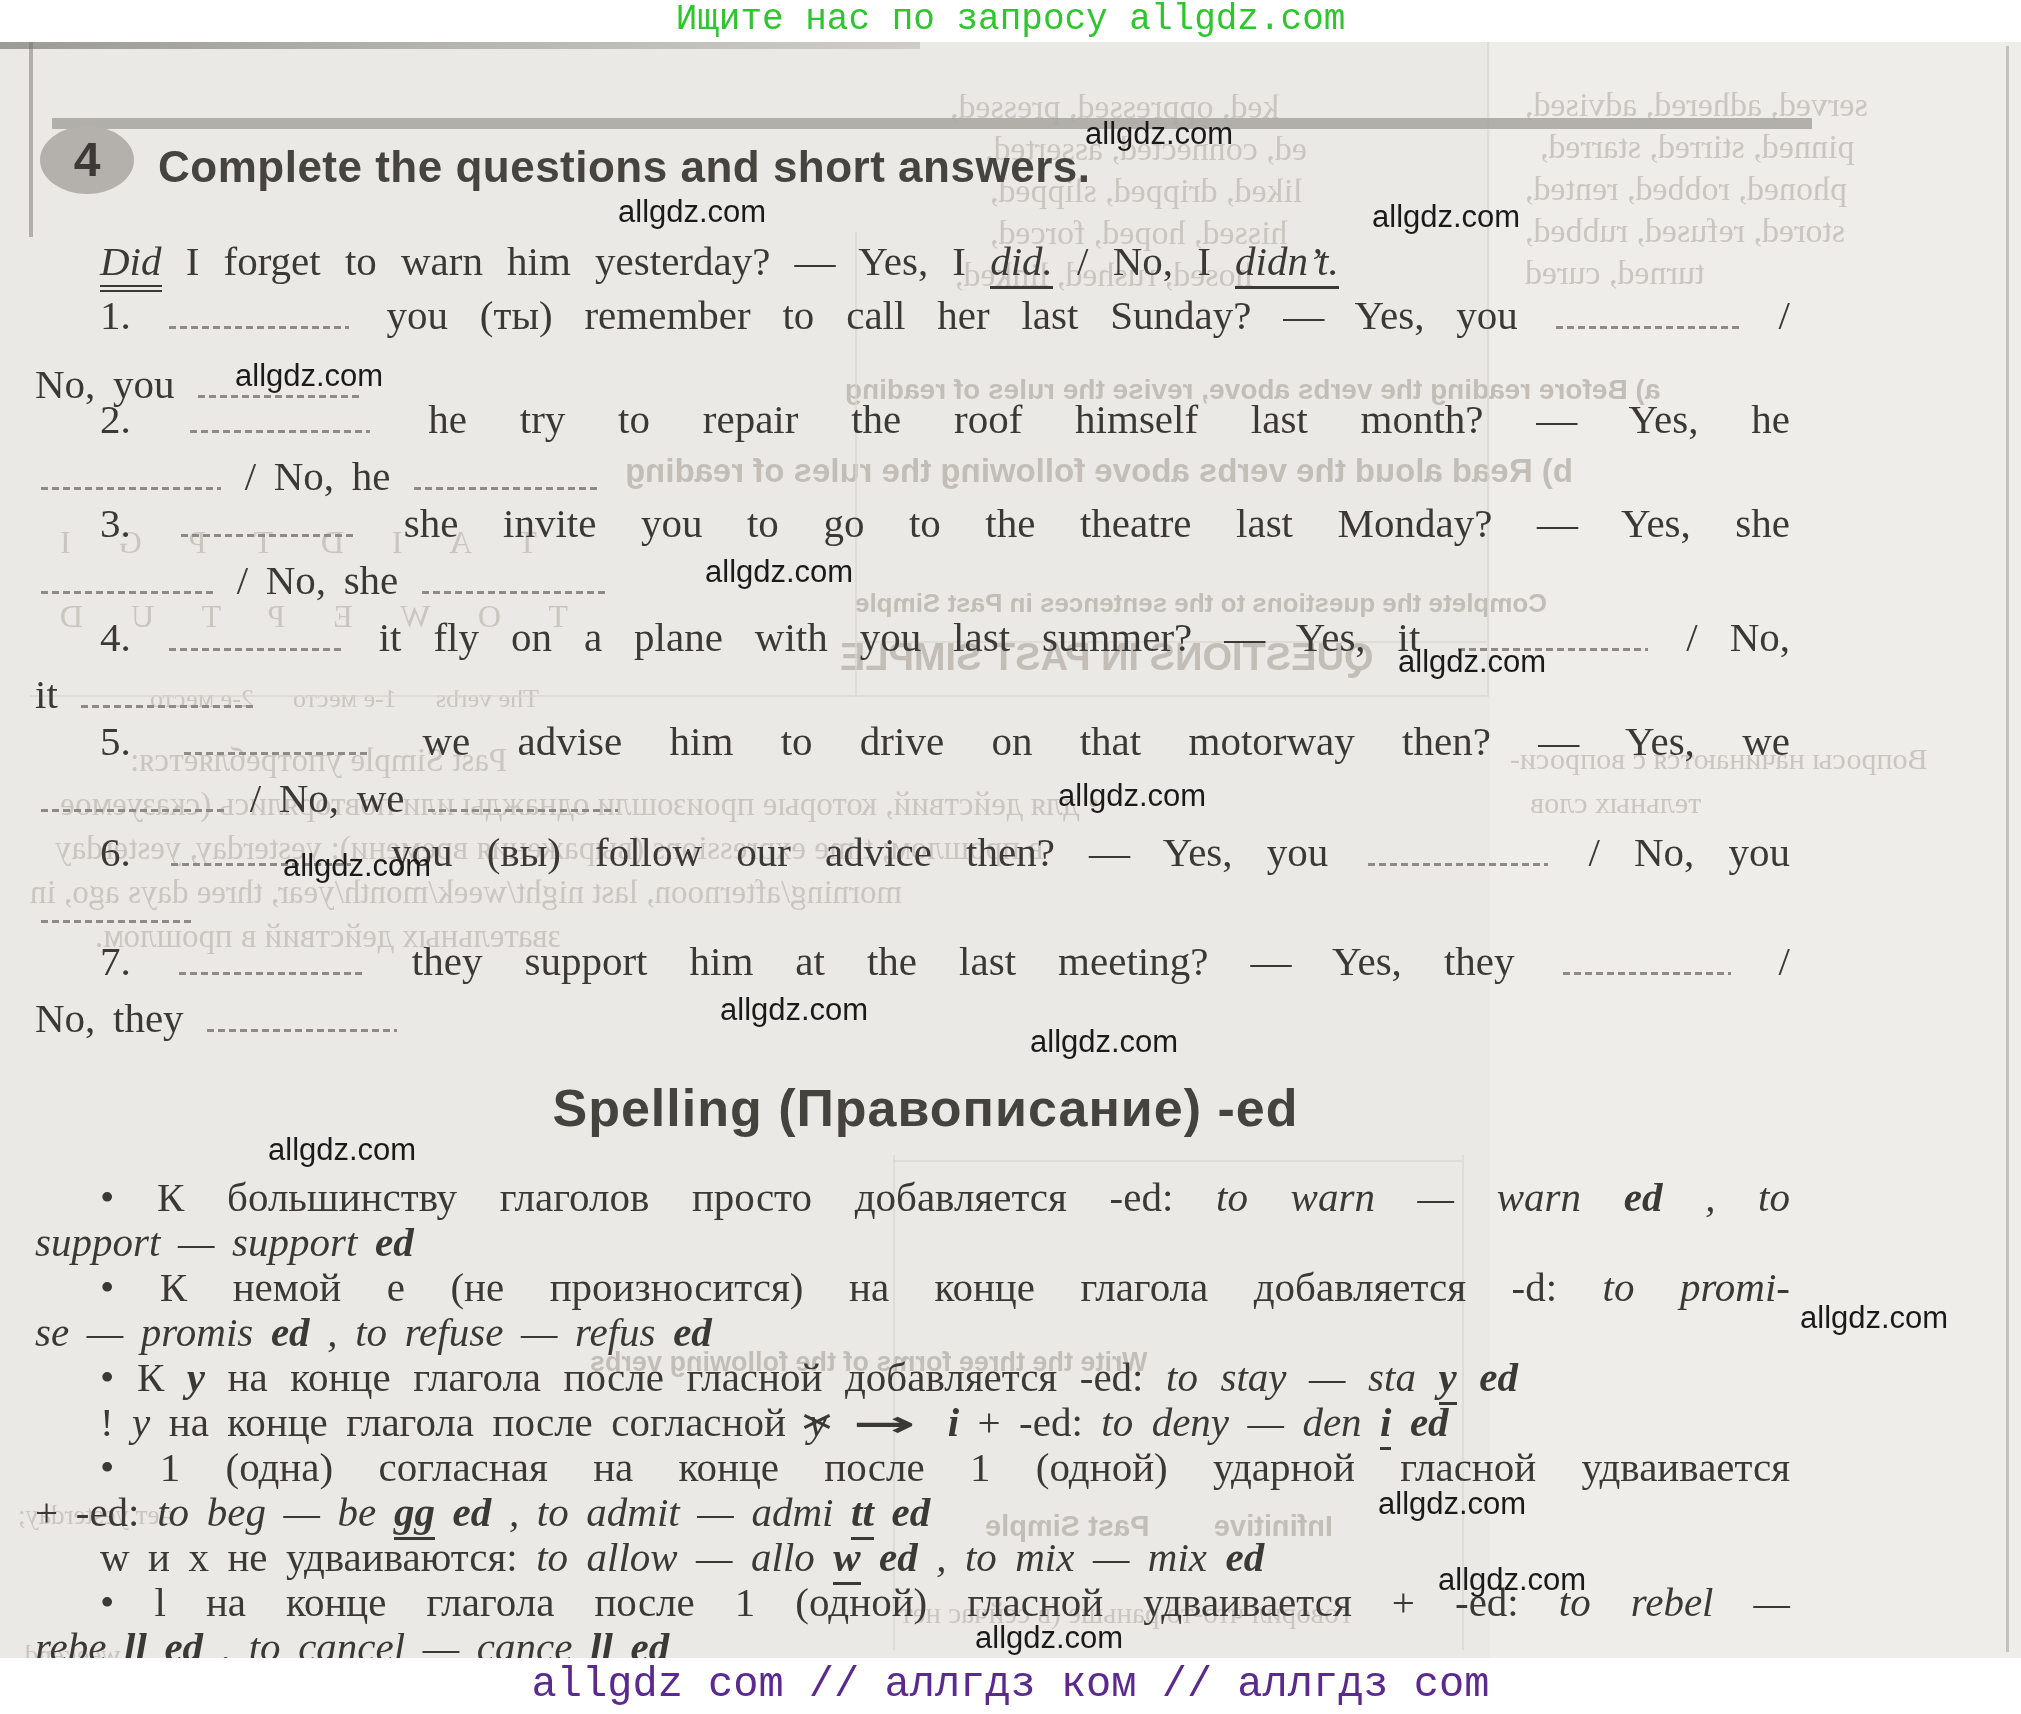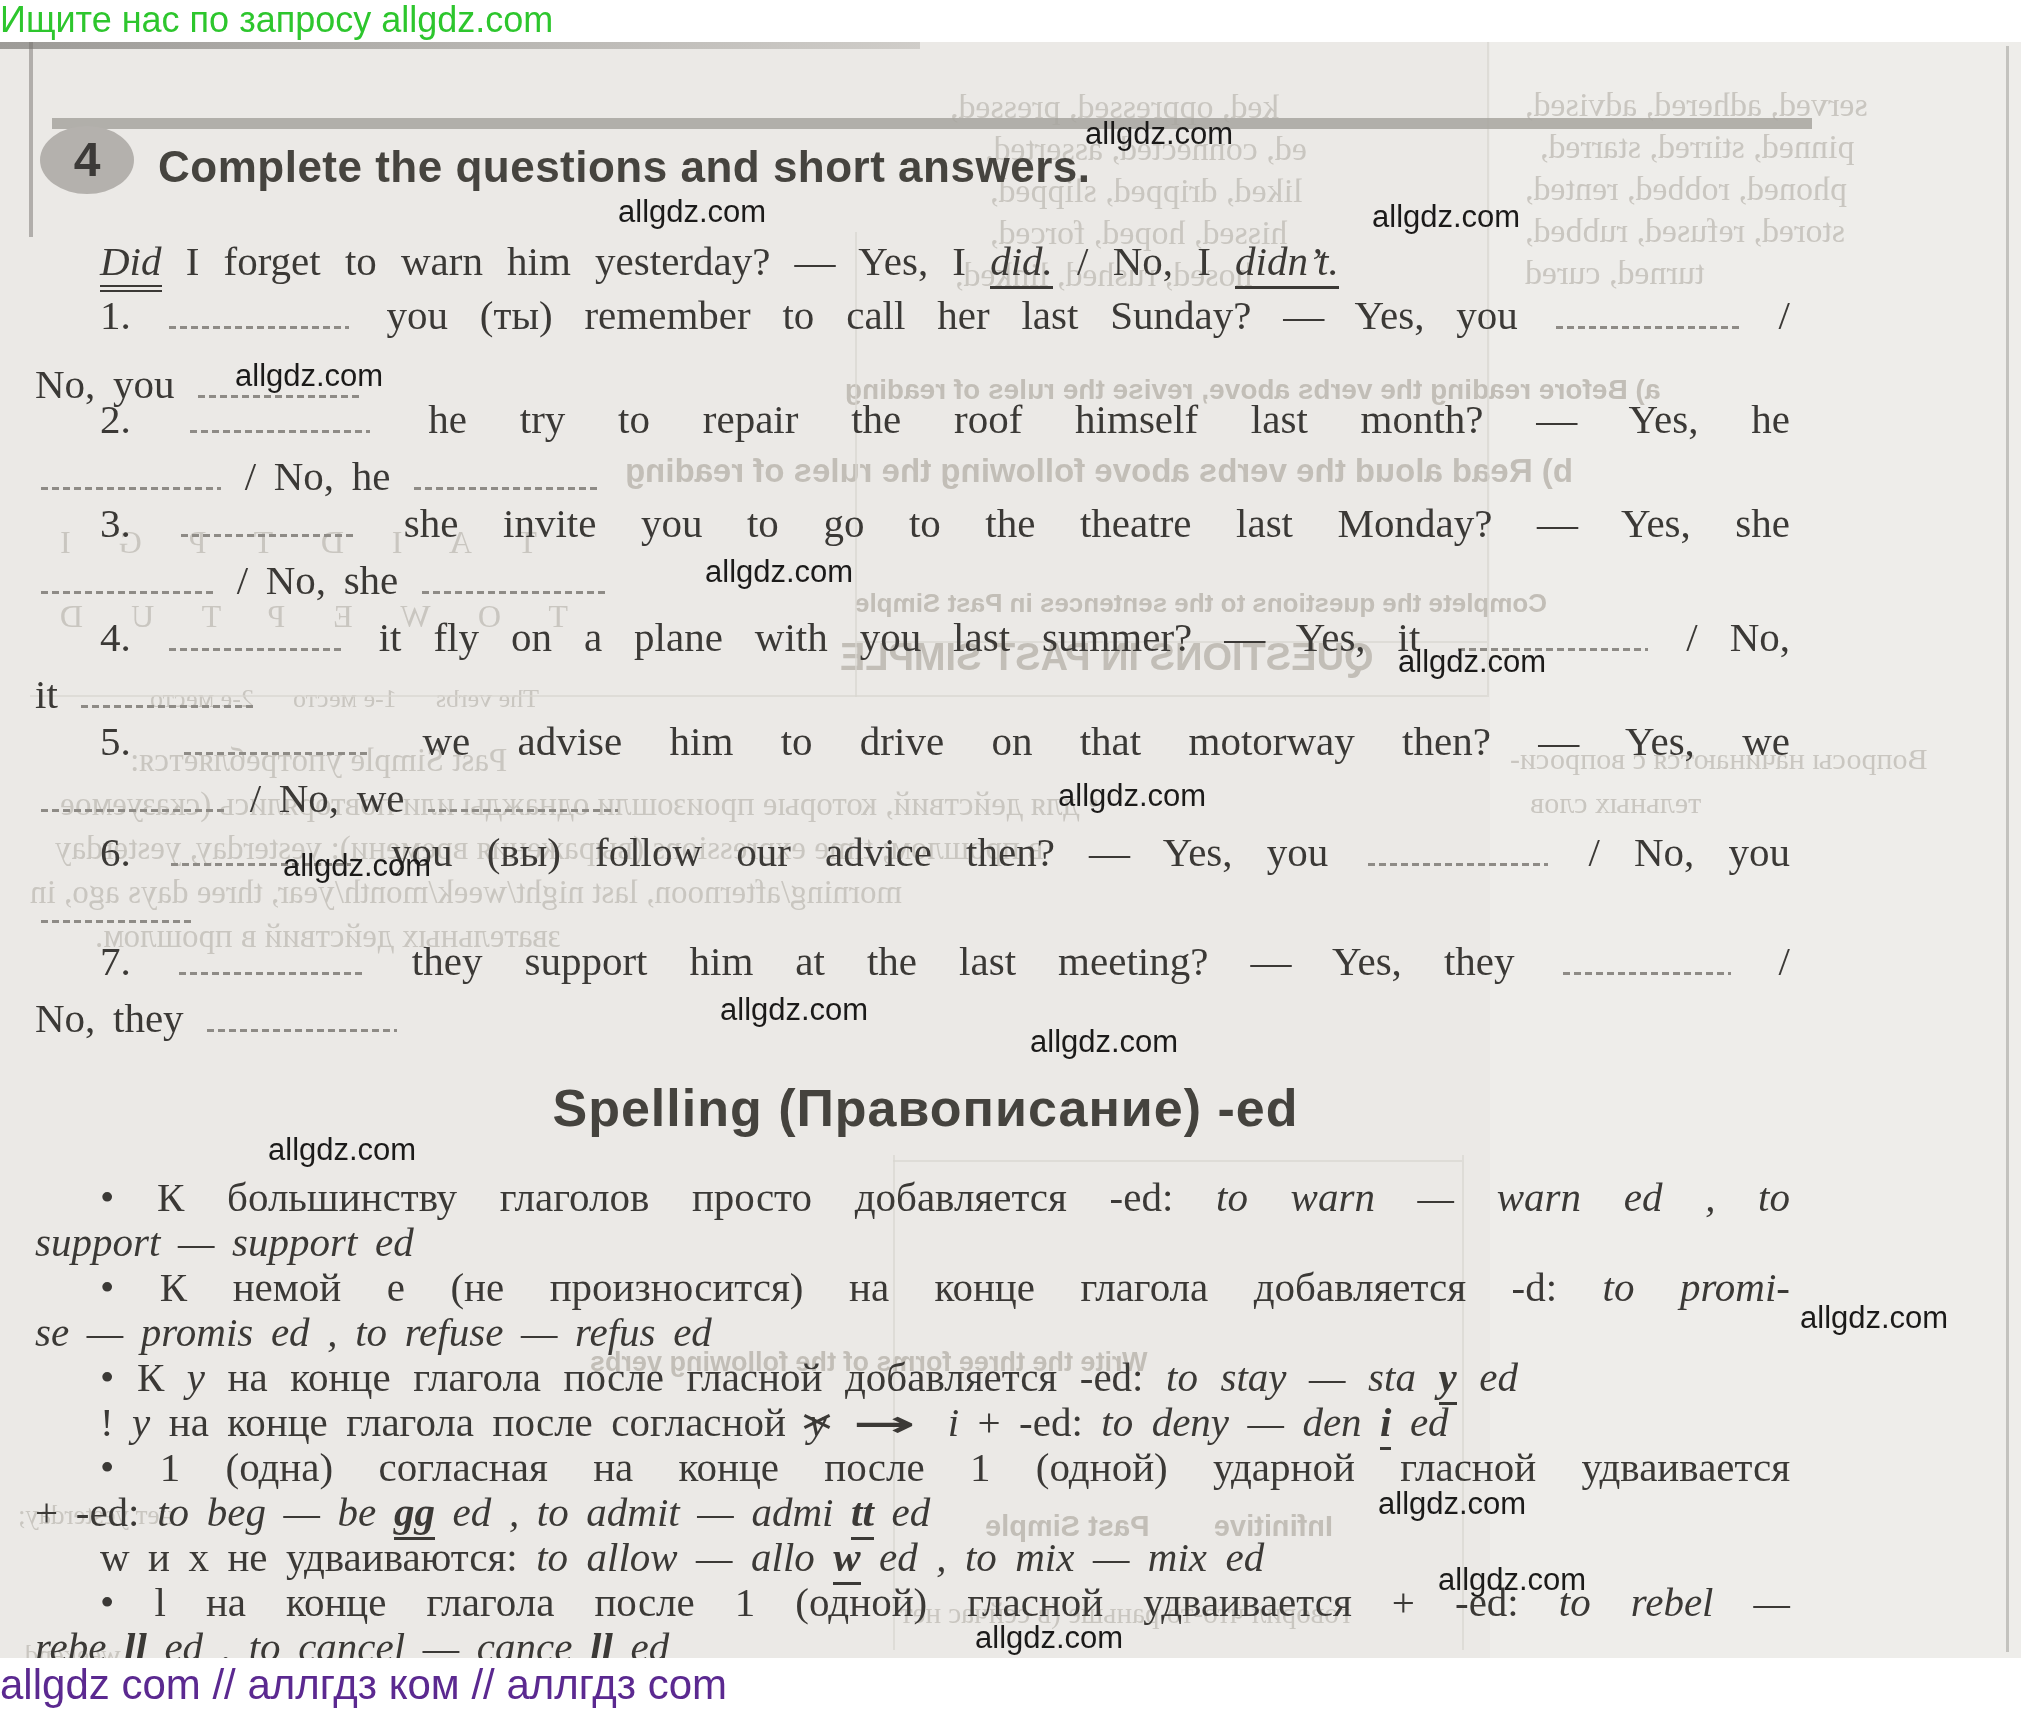--- a/index.html
+++ b/index.html
@@ -1,20 +1,20 @@
 <!DOCTYPE html>
 <html><head>
 <meta charset="utf-8">
 <style>
   html,body{margin:0;padding:0;background:#ffffff;}
   .page{position:relative;width:2021px;height:1714px;overflow:hidden;background:#ffffff;
         font-family:"Liberation Serif","DejaVu Serif",serif;}
   
-  .banner{position:absolute;left:0;width:100%;text-align:left;background:#ffffff;
-          font-family:Liberation Sans, sans-serif;}
+  .banner{position:absolute;left:0;width:100%;text-align:center;background:#ffffff;
+          font-family:Liberation Mono, monospace;}
   .banner-top{top:0;height:42px;line-height:40px;font-size:36px;}
   .banner-bottom{top:1658px;height:49px;line-height:54px;font-size:42px;}
   
   .scan{position:absolute;left:0;top:42px;width:2021px;height:1616px;background:#ebe9e6;
         color:#3b3936;overflow:hidden;}
   .scan-right-shade{position:absolute;left:1490px;top:0;width:531px;height:100%;background:#eeedea;}
   .edge-top{position:absolute;left:0;top:0;width:920px;height:7px;
             background:linear-gradient(90deg,#5d5b57,#b9b6b1);opacity:.55;}
   .edge-left{position:absolute;left:29px;top:0;width:4px;height:195px;background:#77746f;opacity:.5;}
   .edge-right{position:absolute;left:2006px;top:4px;width:3px;height:1606px;background:#a19e99;opacity:.55;}
@@ -30,21 +30,21 @@
             font-family:"Liberation Sans","DejaVu Sans",sans-serif;font-weight:bold;
             font-size:52px;color:#45433e;letter-spacing:1px;}
   
   .line{position:absolute;left:35px;font-size:41px;line-height:46px;height:48px;
         word-spacing:.18em;white-space:nowrap;color:#3b3936;}
   .line.just{right:231px;white-space:normal;text-align:justify;text-align-last:justify;}
   .blank{display:inline-block;height:3px;margin:0 6px;vertical-align:baseline;
          background-image:repeating-linear-gradient(90deg,#8e8b86 0 7px,rgba(0,0,0,0) 7px 11px);}
   .s-b{font-weight:normal;}
   .s-i{font-style:italic;}
-  .s-bi{font-weight:normal;font-style:italic;}
+  .s-bi{font-weight:bold;font-style:italic;}
   .s-iu{font-style:italic;border-bottom:3px solid #3b3936;padding-bottom:2px;}
   .s-biu{font-weight:bold;font-style:italic;border-bottom:3px solid #3b3936;padding-bottom:2px;}
   .s-u2{font-style:italic;border-bottom:7px double #3b3936;padding-bottom:1px;}
   .s-xy{position:relative;display:inline-block;font-style:italic;margin:0 4px;}
   .s-xy::before,.s-xy::after{content:"";position:absolute;left:-5px;right:-5px;top:46%;height:3px;
         background:#3b3936;}
   .s-xy::before{transform:rotate(26deg);}
   .s-xy::after{transform:rotate(-26deg);}
   .s-arrow{display:inline-block;transform:scaleX(2.1);margin:0 30px 0 20px;font-weight:bold;
         font-family:"DejaVu Sans",sans-serif;font-size:36px;}

